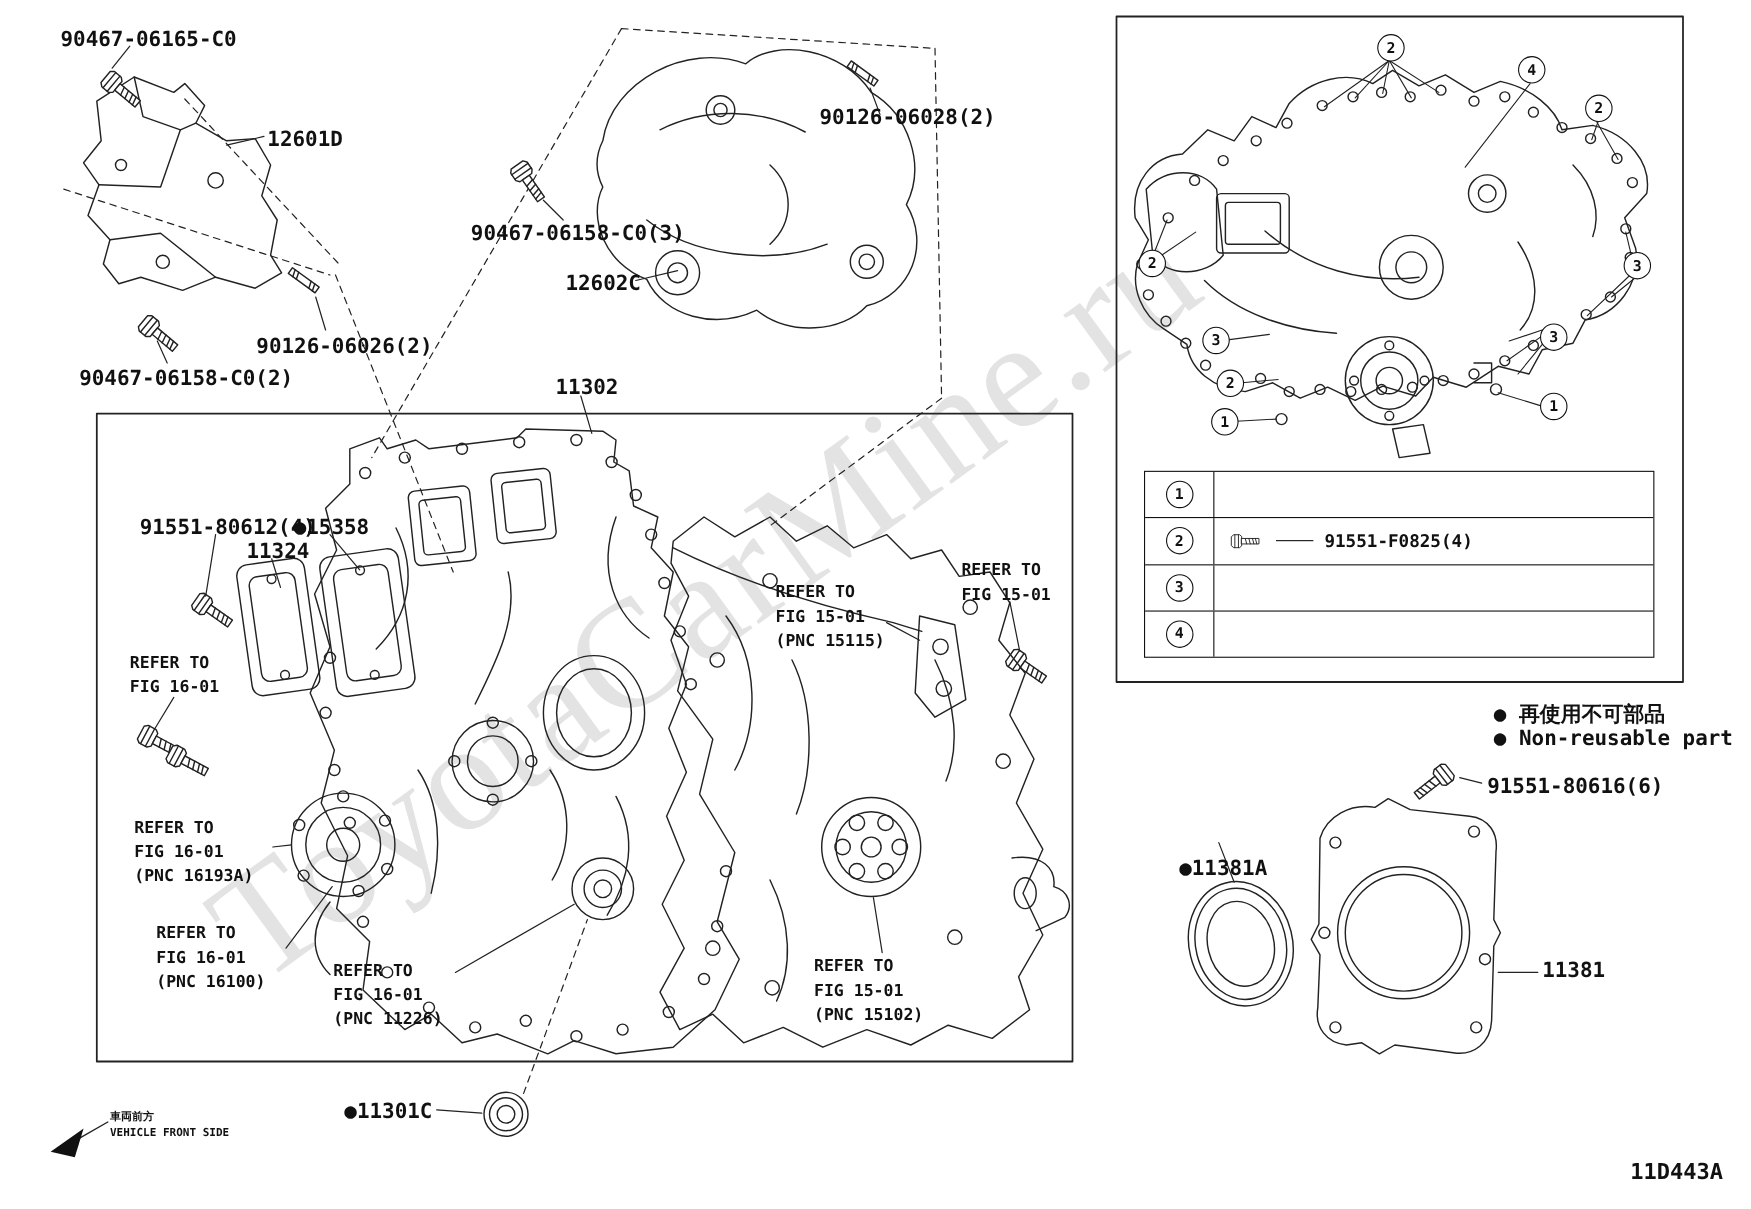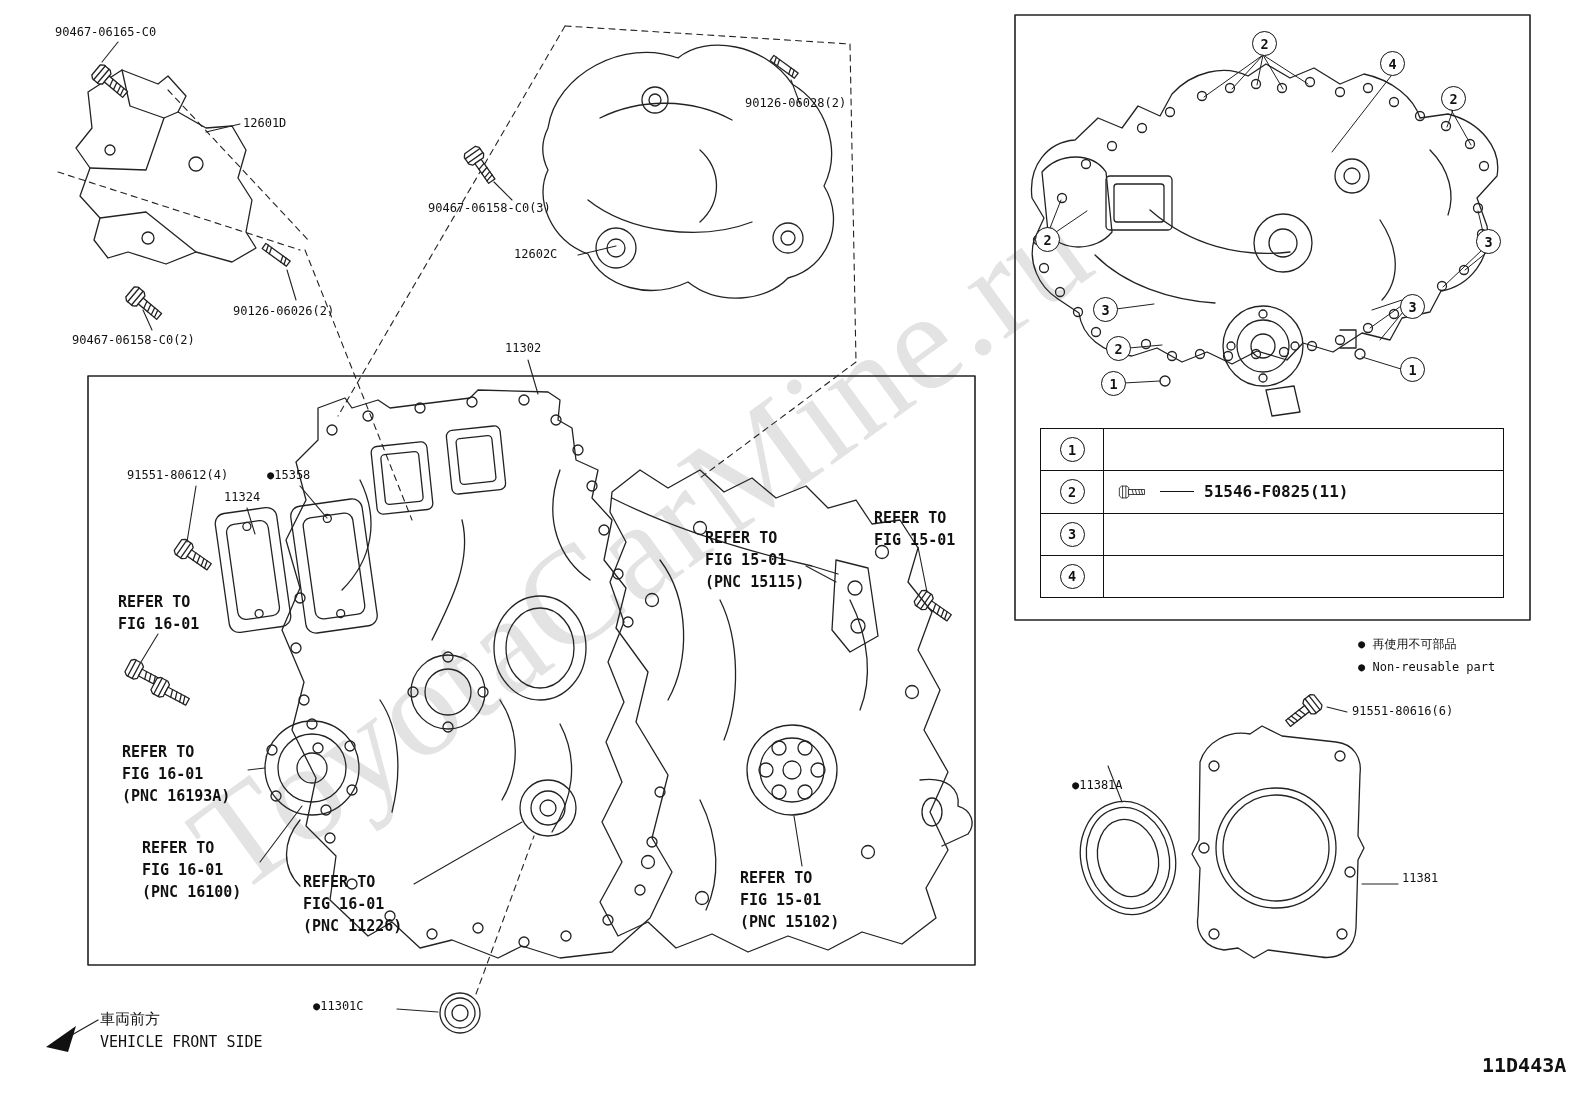--- a/index.html
+++ b/index.html
@@ -11,37 +11,37 @@
   .art .frame{stroke-width:1.6}
   .art .thin{stroke-width:1}
   .art .dash{stroke-dasharray:6 5;stroke-width:1.1}
   .art .lead{stroke-width:1.1}
   .art .wfill{fill:#fff}
   .art .fill{fill:#111;stroke:none}
   .watermark{position:absolute;left:-30px;top:455px;width:1340px;height:180px;z-index:2;
       display:flex;align-items:center;justify-content:center;white-space:nowrap;
       font-family:"Liberation Serif",serif;font-size:140px;letter-spacing:2px;
       color:rgba(70,70,70,0.15);transform:rotate(-36deg);pointer-events:none}
-  .lbl{position:absolute;z-index:3;font-size:12px;font-weight:normal;white-space:nowrap}
+  .lbl{position:absolute;z-index:3;font-size:19px;font-weight:bold;white-space:nowrap}
   .refer{position:absolute;z-index:3;font-size:15px;font-weight:bold;line-height:1.45;white-space:nowrap}
   .callout{position:absolute;z-index:3;width:23px;height:23px;border:1.6px solid #111;border-radius:50%;
       background:#fff;display:flex;align-items:center;justify-content:center;
       font-size:13.5px;font-weight:bold}
   .ftable{position:absolute;z-index:3;left:1040px;top:428px;width:462px;height:168px;
       border:1.6px solid #111;display:flex;flex-direction:column}
   .frow{flex:1;display:flex;align-items:stretch;border-top:1.4px solid #111}
   .frow:first-child{border-top:none}
   .fnum{width:62px;border-right:1.4px solid #111;display:flex;align-items:center;justify-content:center}
   .fnum .circ{width:23px;height:23px;border:1.6px solid #111;border-radius:50%;display:flex;
       align-items:center;justify-content:center;font-size:13.5px;font-weight:bold}
   .fpart{flex:1;display:flex;align-items:center;padding-left:14px;font-size:16px;font-weight:bold}
   .fpart .dashline{width:34px;border-top:1.5px solid #111;margin:0 10px 0 6px}
   .bolt-ico use{stroke:#222;stroke-width:1.3}
   .code{position:absolute;z-index:3;font-size:20px;font-weight:bold}
-  .front-note{position:absolute;z-index:3;font-size:15px;font-weight:normal;line-height:1.5;white-space:nowrap}
+  .front-note{position:absolute;z-index:3;font-size:10px;font-weight:bold;line-height:1.5;white-space:nowrap}
 </style>
 </head>
 <body>
 
 <div class="canvas">
 
   <svg class="art" width="1592" height="1099">
     <defs>
       <g id="bolt">
         <path class="wfill" d="M0,-6.5 L3,-9 L11,-9 L14,-6.5 L14,6.5 L11,9 L3,9 L0,6.5 Z"></path>
@@ -438,21 +438,21 @@
     </div>
     <div class="frow">
       <div class="fnum">
           <span class="circ">2</span>
         </div>
       <div class="fpart">
         <svg class="bolt-ico" width="36" height="20" viewBox="0 0 44 20">
             <use href="#bolt" transform="translate(2,10) scale(0.8)"></use>
           </svg>
         <span class="dashline"></span>
-        <span>51546-F0825(11)</span>
+        <span>91551-F0825(4)</span>
       </div>
     </div>
     <div class="frow">
       <div class="fnum">
           <span class="circ">3</span>
         </div>
     </div>
     <div class="frow">
       <div class="fnum">
           <span class="circ">4</span>

